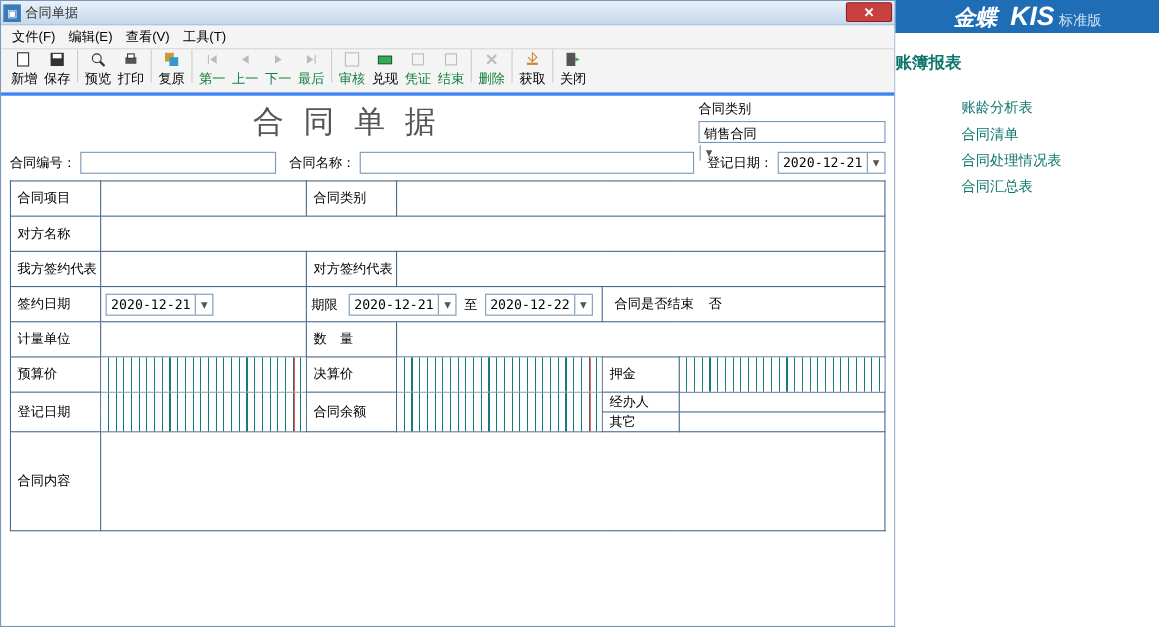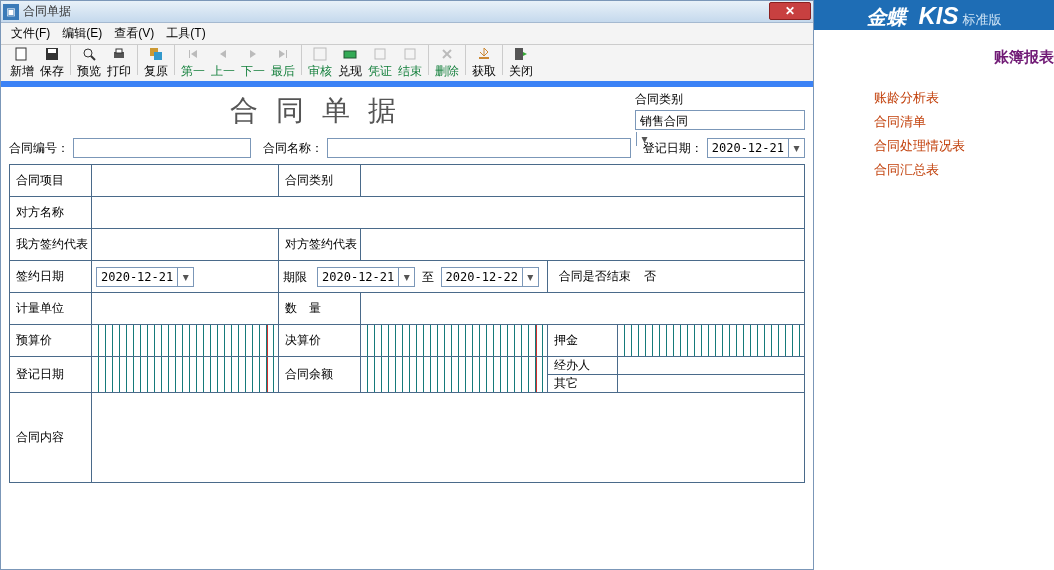--- a/index.html
+++ b/index.html
@@ -59,21 +59,21 @@
   border-bottom: 1px solid #ccc;
   display: flex;
   align-items: center;
   padding: 0 6px;
   gap: 4px;
 }
 .menubar .menu-item { padding: 2px 4px; cursor: pointer; }
 .toolbar {
   height: 42px;
   background: #f4f4f4;
-  border-bottom: 6px solid #3b82f6;
+  border-bottom: 3px solid #3b82f6;
   display: flex;
   align-items: flex-start;
   padding: 0 6px;
 }
 .toolbar .tb-item {
   display: flex;
   flex-direction: column;
   align-items: center;
   padding: 1px 2px;
   cursor: pointer;
@@ -187,32 +187,32 @@
   align-items: baseline;
   justify-content: center;
   color: #fff;
   font-family: "Microsoft YaHei", sans-serif;
   padding: 2px 8px;
 }
 .brand .b1 { font-size: 20px; font-style: italic; font-weight: bold; }
 .brand .b2 { font-size: 24px; font-style: italic; font-weight: bold; margin-left:12px; }
 .brand .b3 { font-size: 13px; margin-left: 4px; color:#cde3f5; }
 .side-head {
-  text-align: right;
-  color: #701a75;
+  text-align: left;
+  color: #0f766e;
   font-weight: bold;
   font-size: 15px;
   margin-top: 18px;
   font-family: "Microsoft YaHei", sans-serif;
 }
 .side-links {
   margin: 22px 0 0 60px;
 }
 .side-links div {
-  color: #c2410c;
+  color: #0f766e;
   font-size: 13px;
   margin-bottom: 6px;
   cursor: pointer;
 }
 </style>
 </head>
 <body>
 
 <div class="main-window">
   <div class="titlebar">

